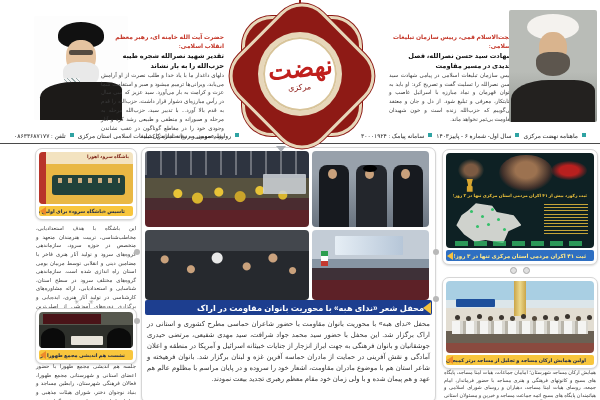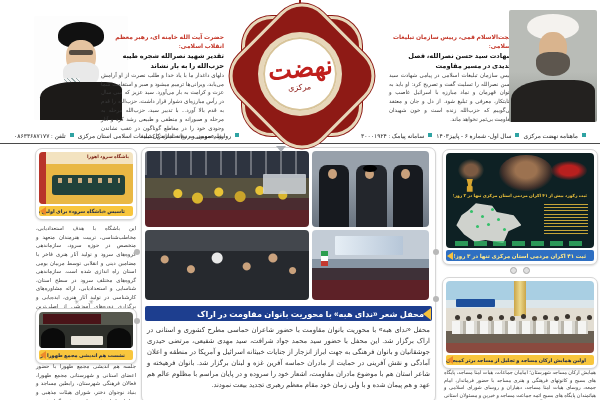--- a/index.html
+++ b/index.html
@@ -246,21 +246,21 @@
       <div class="fig f1"></div>
       <div class="fig f2"></div>
       <div class="fig f3"></div>
     </div>
     <div class="photo ph-clergy"></div>
     <div class="photo ph-conference">
       <div class="screen"></div>
       <div class="flag"></div>
     </div>
   </div>
-  <div class="cap blue-lg" style="margin-top:6px">
+  <div class="cap blue-lg" style="margin-top:0">
     <span class="arr-r"></span>
     <span>محفل شعر «ندای هبه» با محوریت بانوان مقاومت در اراک</span>
   </div>
   <div class="rtl" style="margin-top:3px;padding:0 2px;font-size:6.8px;line-height:1.62;color:#333;text-align:justify">محفل «ندای هبه» با محوریت بانوان مقاومت با حضور شاعران حماسی مطرح کشوری و استانی در اراک برگزار شد. این محفل با حضور سید محمد جواد شرافت، سید مهدی شفیعی، مرتضی حیدری جوشقانیان و بانوان فرهنگی به جهت ابراز انزجار از جنایات خبیثانه اسرائیل و آمریکا در منطقه و اعلان آمادگی و نقش آفرینی در حمایت از مادران حماسه آفرین غزه و لبنان برگزار شد. بانوان فرهیخته و شاعر استان هم با موضوع مادران مقاومت، اشعار خود را سروده و در پایان مراسم با مظلوم عالم هم عهد و هم پیمان شده و با ولی زمان خود مقام معظم رهبری تجدید بیعت نمودند.</div>
 </div>
 <div class="tri-down" style="left:276px;top:146px"></div>
 
 <div class="card" style="left:442px;top:149px;width:156px">
   <div class="photo ph-film">
     <div class="face"></div>

